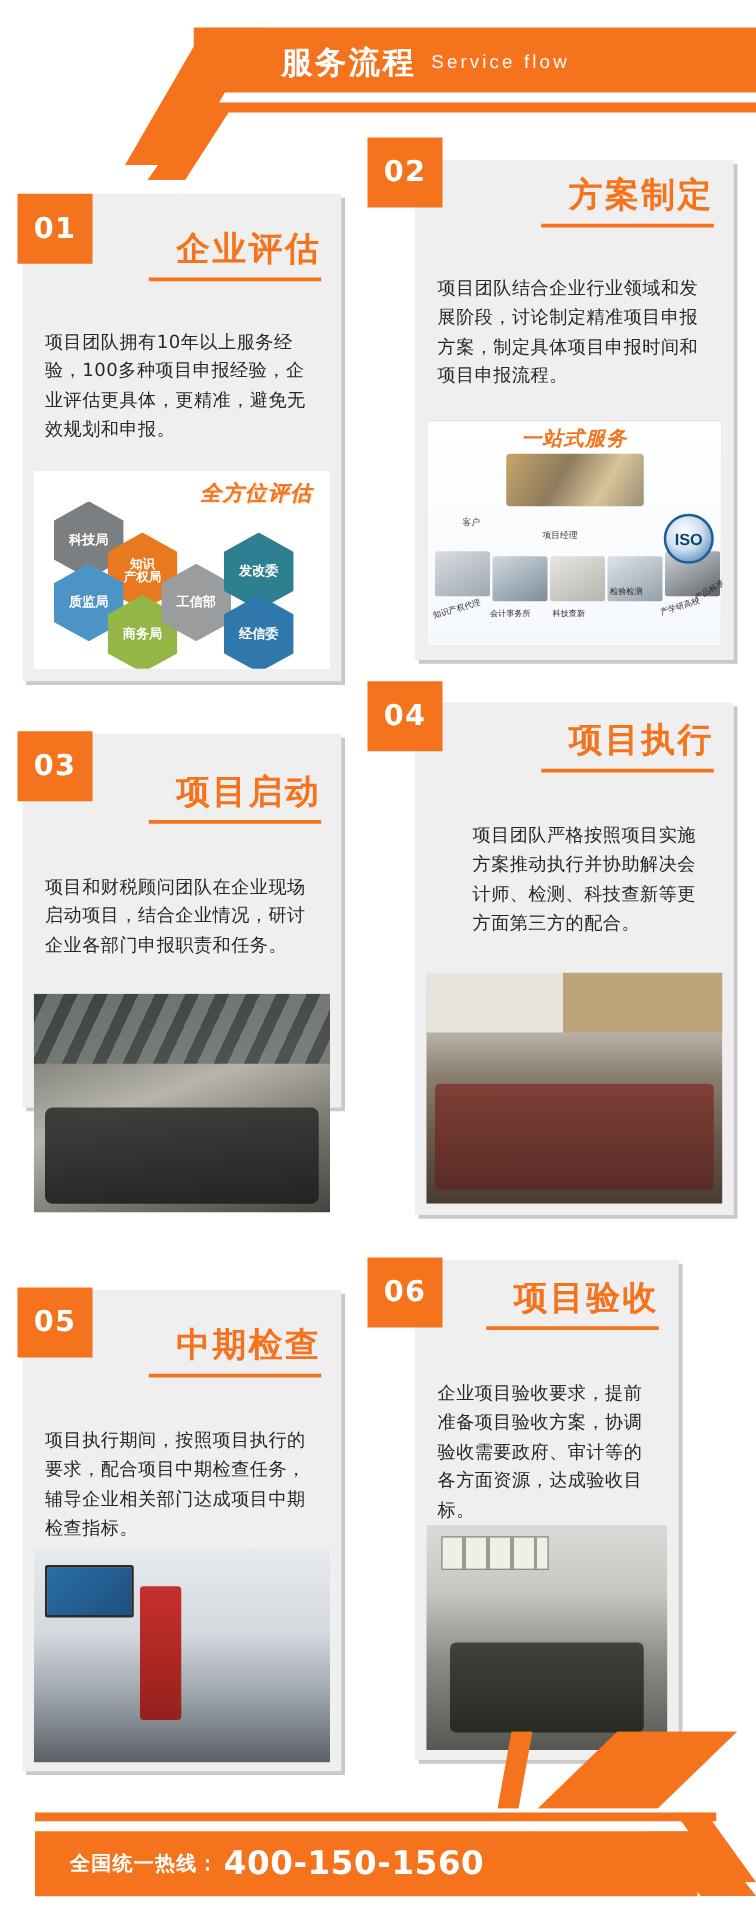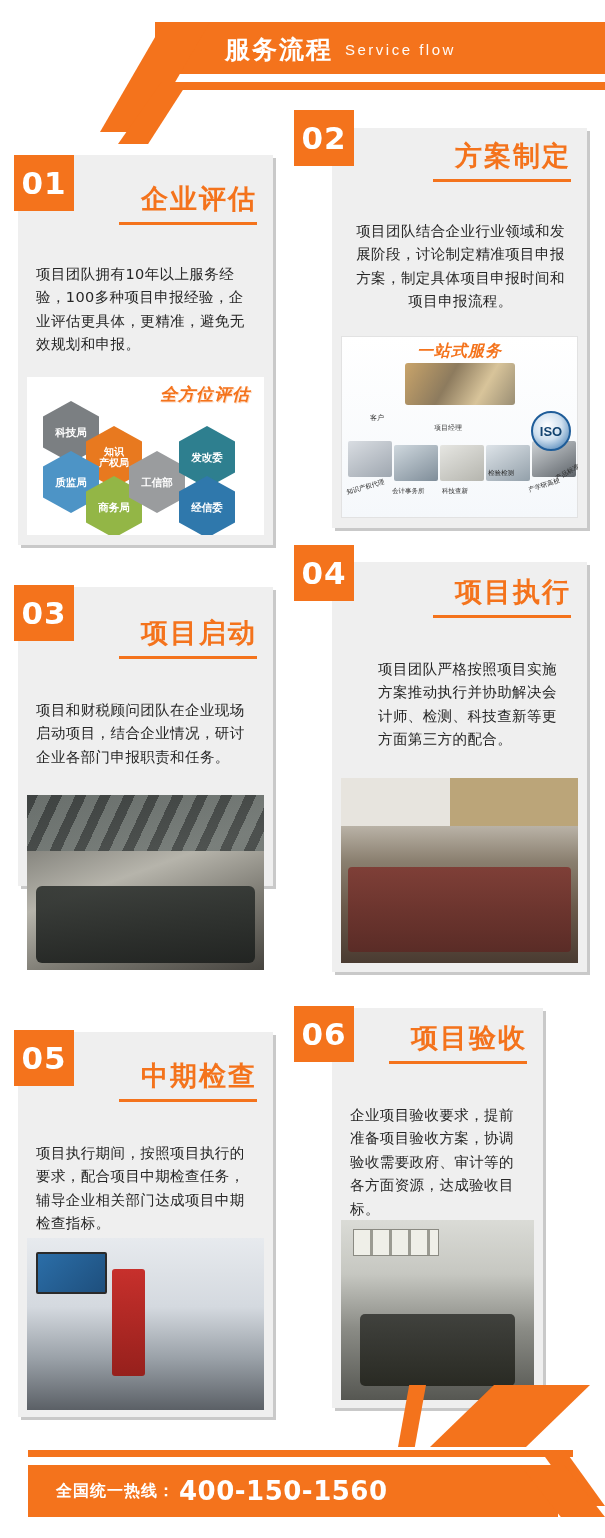--- a/index.html
+++ b/index.html
@@ -48,21 +48,21 @@
   .card { position:absolute; background:#EFEFEF; box-shadow:3px 3px 0 #c9c9c9; }
   .card.c1 { left:18px;  top:155px;  width:255px; height:390px; }
   .card.c2 { left:332px; top:128px;  width:255px; height:400px;padding-left:12px; }
   .card.c3 { left:18px;  top:587px;  width:255px; height:299px; }
   .card.c4 { left:332px; top:562px;  width:255px; height:410px; }
   .card.c5 { left:18px;  top:1032px; width:255px; height:385px; }
   .card.c6 { left:332px; top:1008px; width:211px; height:400px; }
 
   .badge {
     position:absolute; width:60px; height:56px; background:#F4731C;
-    color:#fff; font-size:31px; font-weight:bold; letter-spacing:1px;
+    color:#fff; font-size:23px; font-weight:bold; letter-spacing:1px;
     display:flex; align-items:center; justify-content:center;
     font-family:"DejaVu Sans","Liberation Sans",sans-serif;
     z-index:6;
   }
   .badge.b1 { left:14px;  top:155px; }
   .badge.b2 { left:294px; top:110px; }
   .badge.b3 { left:14px;  top:585px; }
   .badge.b4 { left:294px; top:545px; }
   .badge.b5 { left:14px;  top:1030px; }
   .badge.b6 { left:294px; top:1006px; }
@@ -257,21 +257,21 @@
       </div>
     </div>
   </div>
   <div class="badge b1">01</div>
 
   <div class="card c2">
     <div class="title-row" style="top:10px;">
       <div class="card-title">方案制定</div>
       <div class="title-rule" style="width:138px;"></div>
     </div>
-    <div class="card-body" style="top:92px;text-align:center;">项目团队结合企业行业领域和发展阶段，讨论制定精准项目申报方案，制定具体项目申报时间和项目申报流程。</div>
+    <div class="card-body" style="top:92px;">项目团队结合企业行业领域和发展阶段，讨论制定精准项目申报方案，制定具体项目申报时间和项目申报流程。</div>
     <div class="card-media" style="top:208px; height:182px;">
       <div class="onestop">
         <div class="os-title">一站式服务</div>
         <div class="os-photo"></div>
         <div class="os-lbl" style="left:28px; top:76px;">客户</div>
         <div class="os-lbl" style="left:92px; top:86px;">项目经理</div>
         <div class="os-node" style="left:6px;   top:104px; background:linear-gradient(150deg,#d9dde2,#9fa7b0);"></div>
         <div class="os-node" style="left:52px;  top:108px; background:linear-gradient(150deg,#cfd8de,#7f8d99);"></div>
         <div class="os-node" style="left:98px;  top:108px; background:linear-gradient(150deg,#e6e6e2,#b5b5ae);"></div>
         <div class="os-node" style="left:144px; top:108px; background:linear-gradient(150deg,#dde3e8,#93a0aa);"></div>

